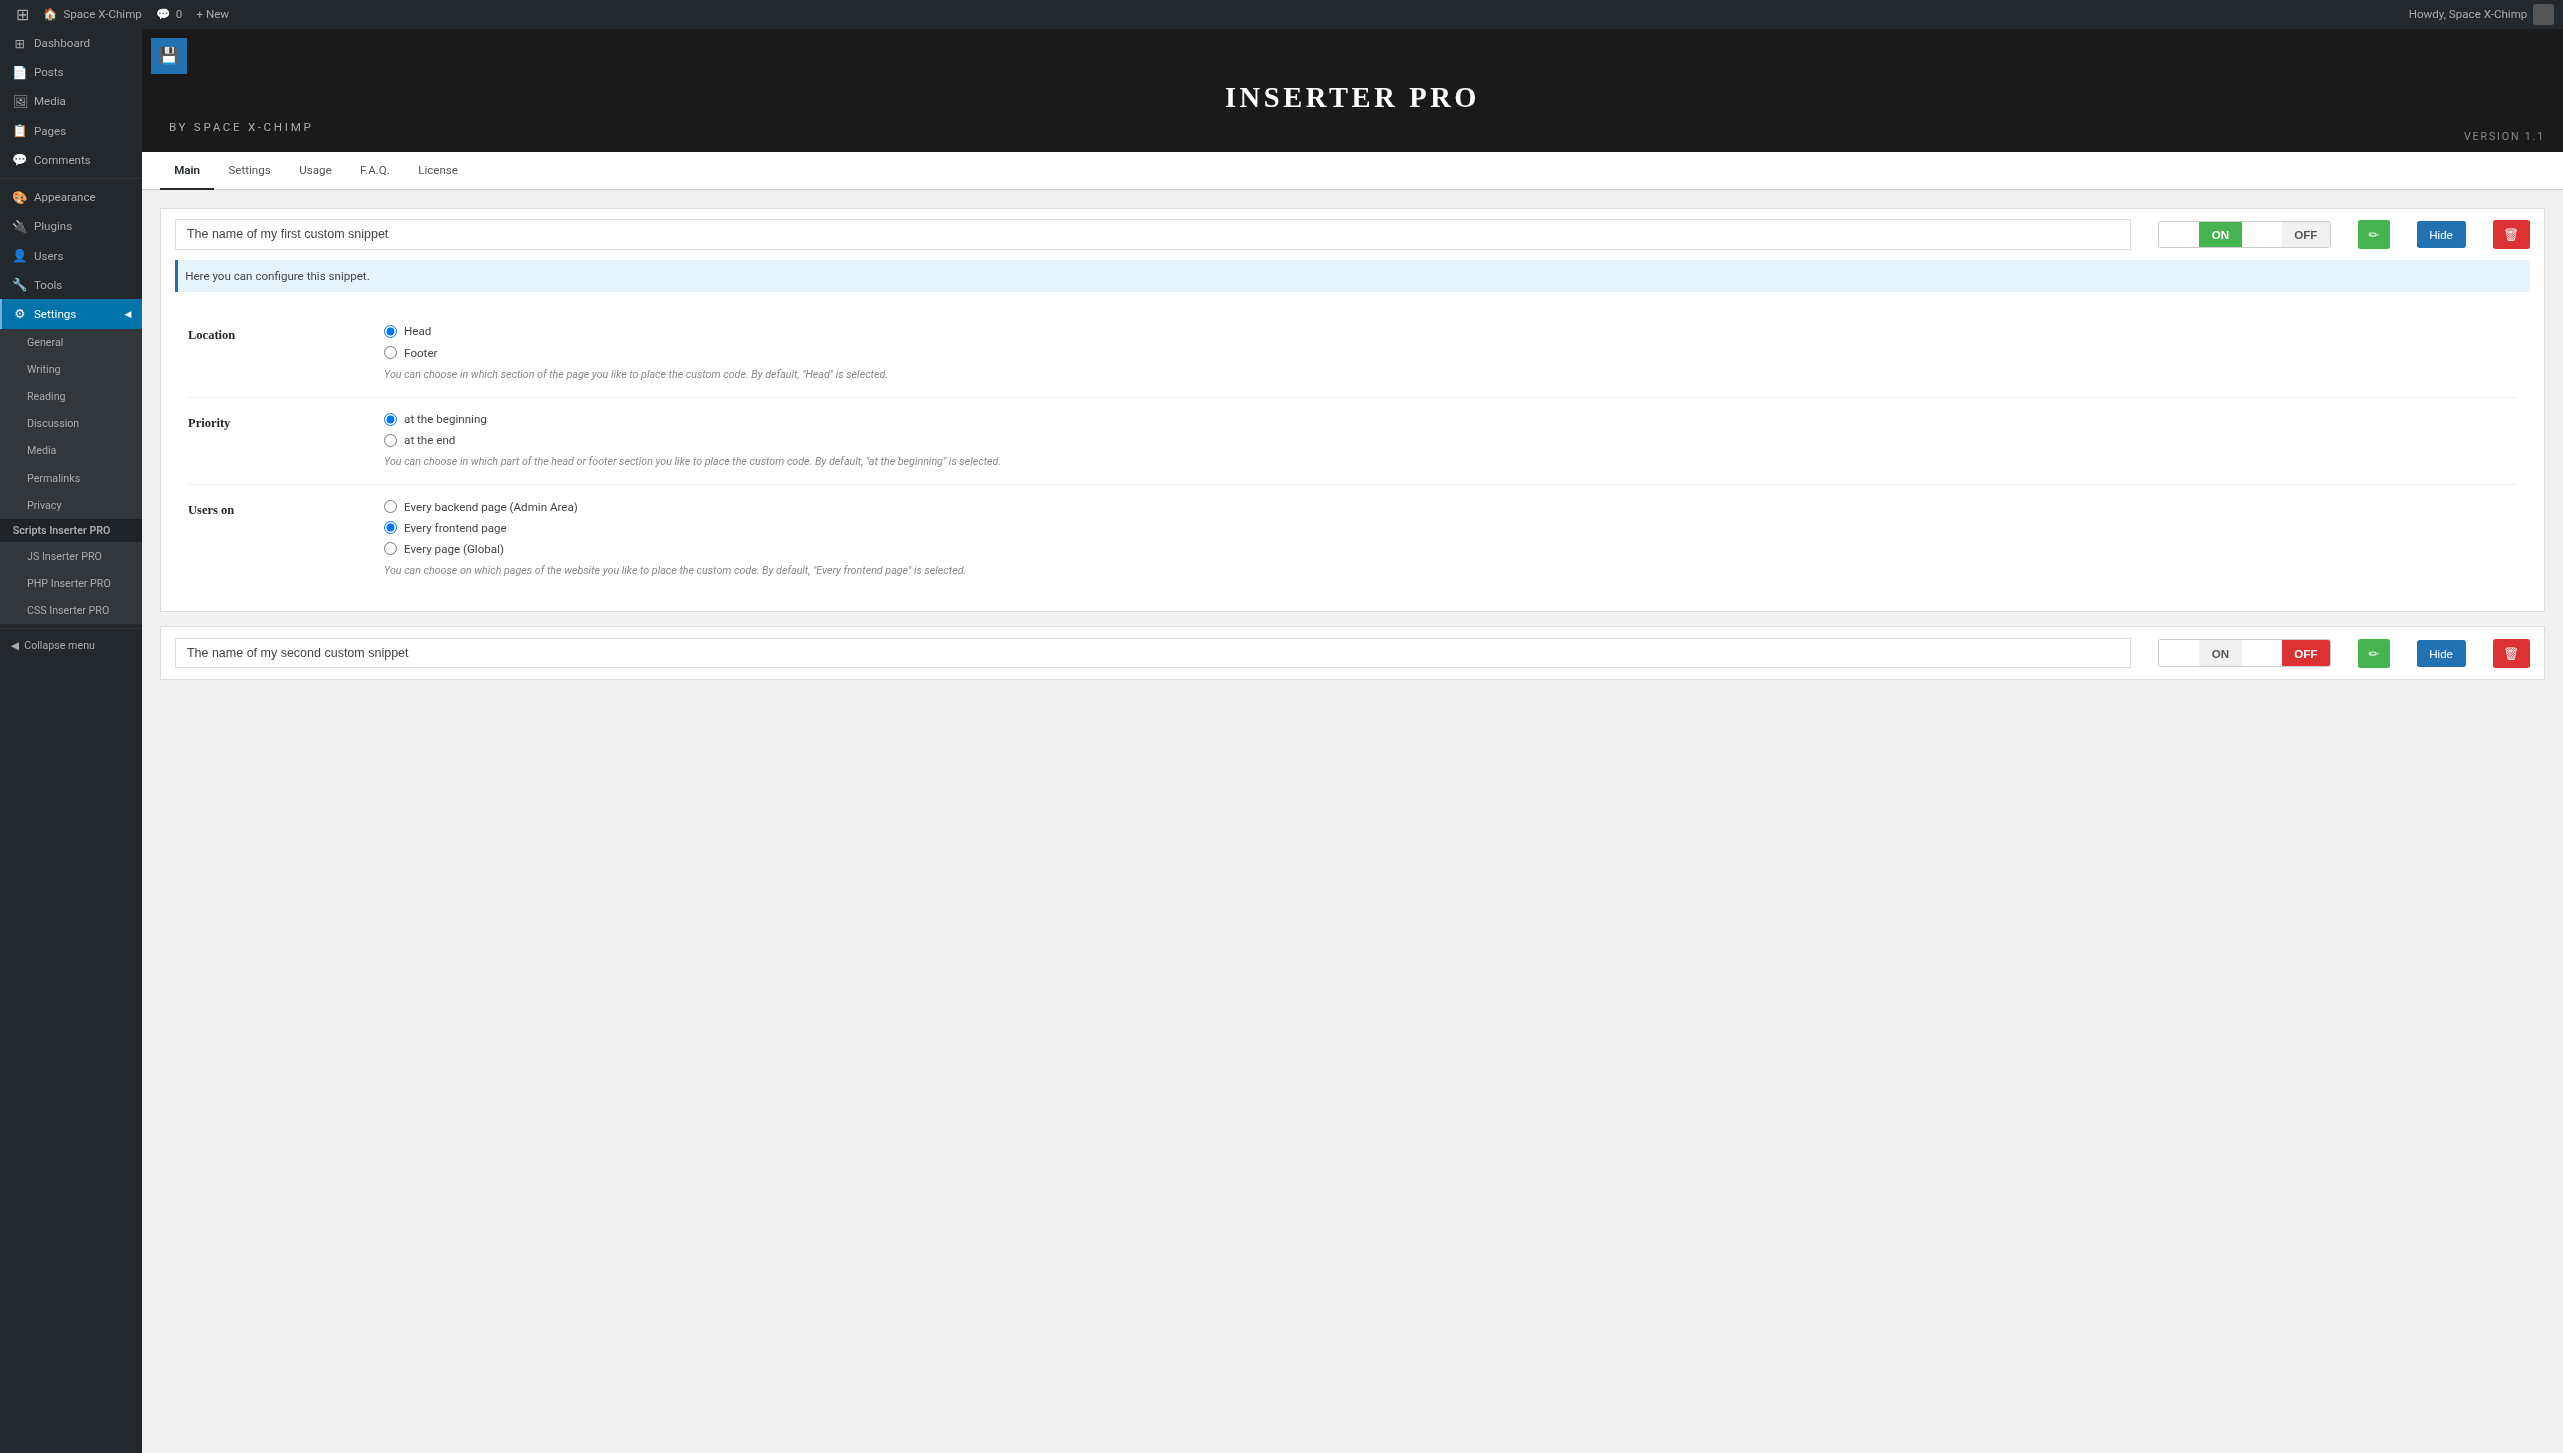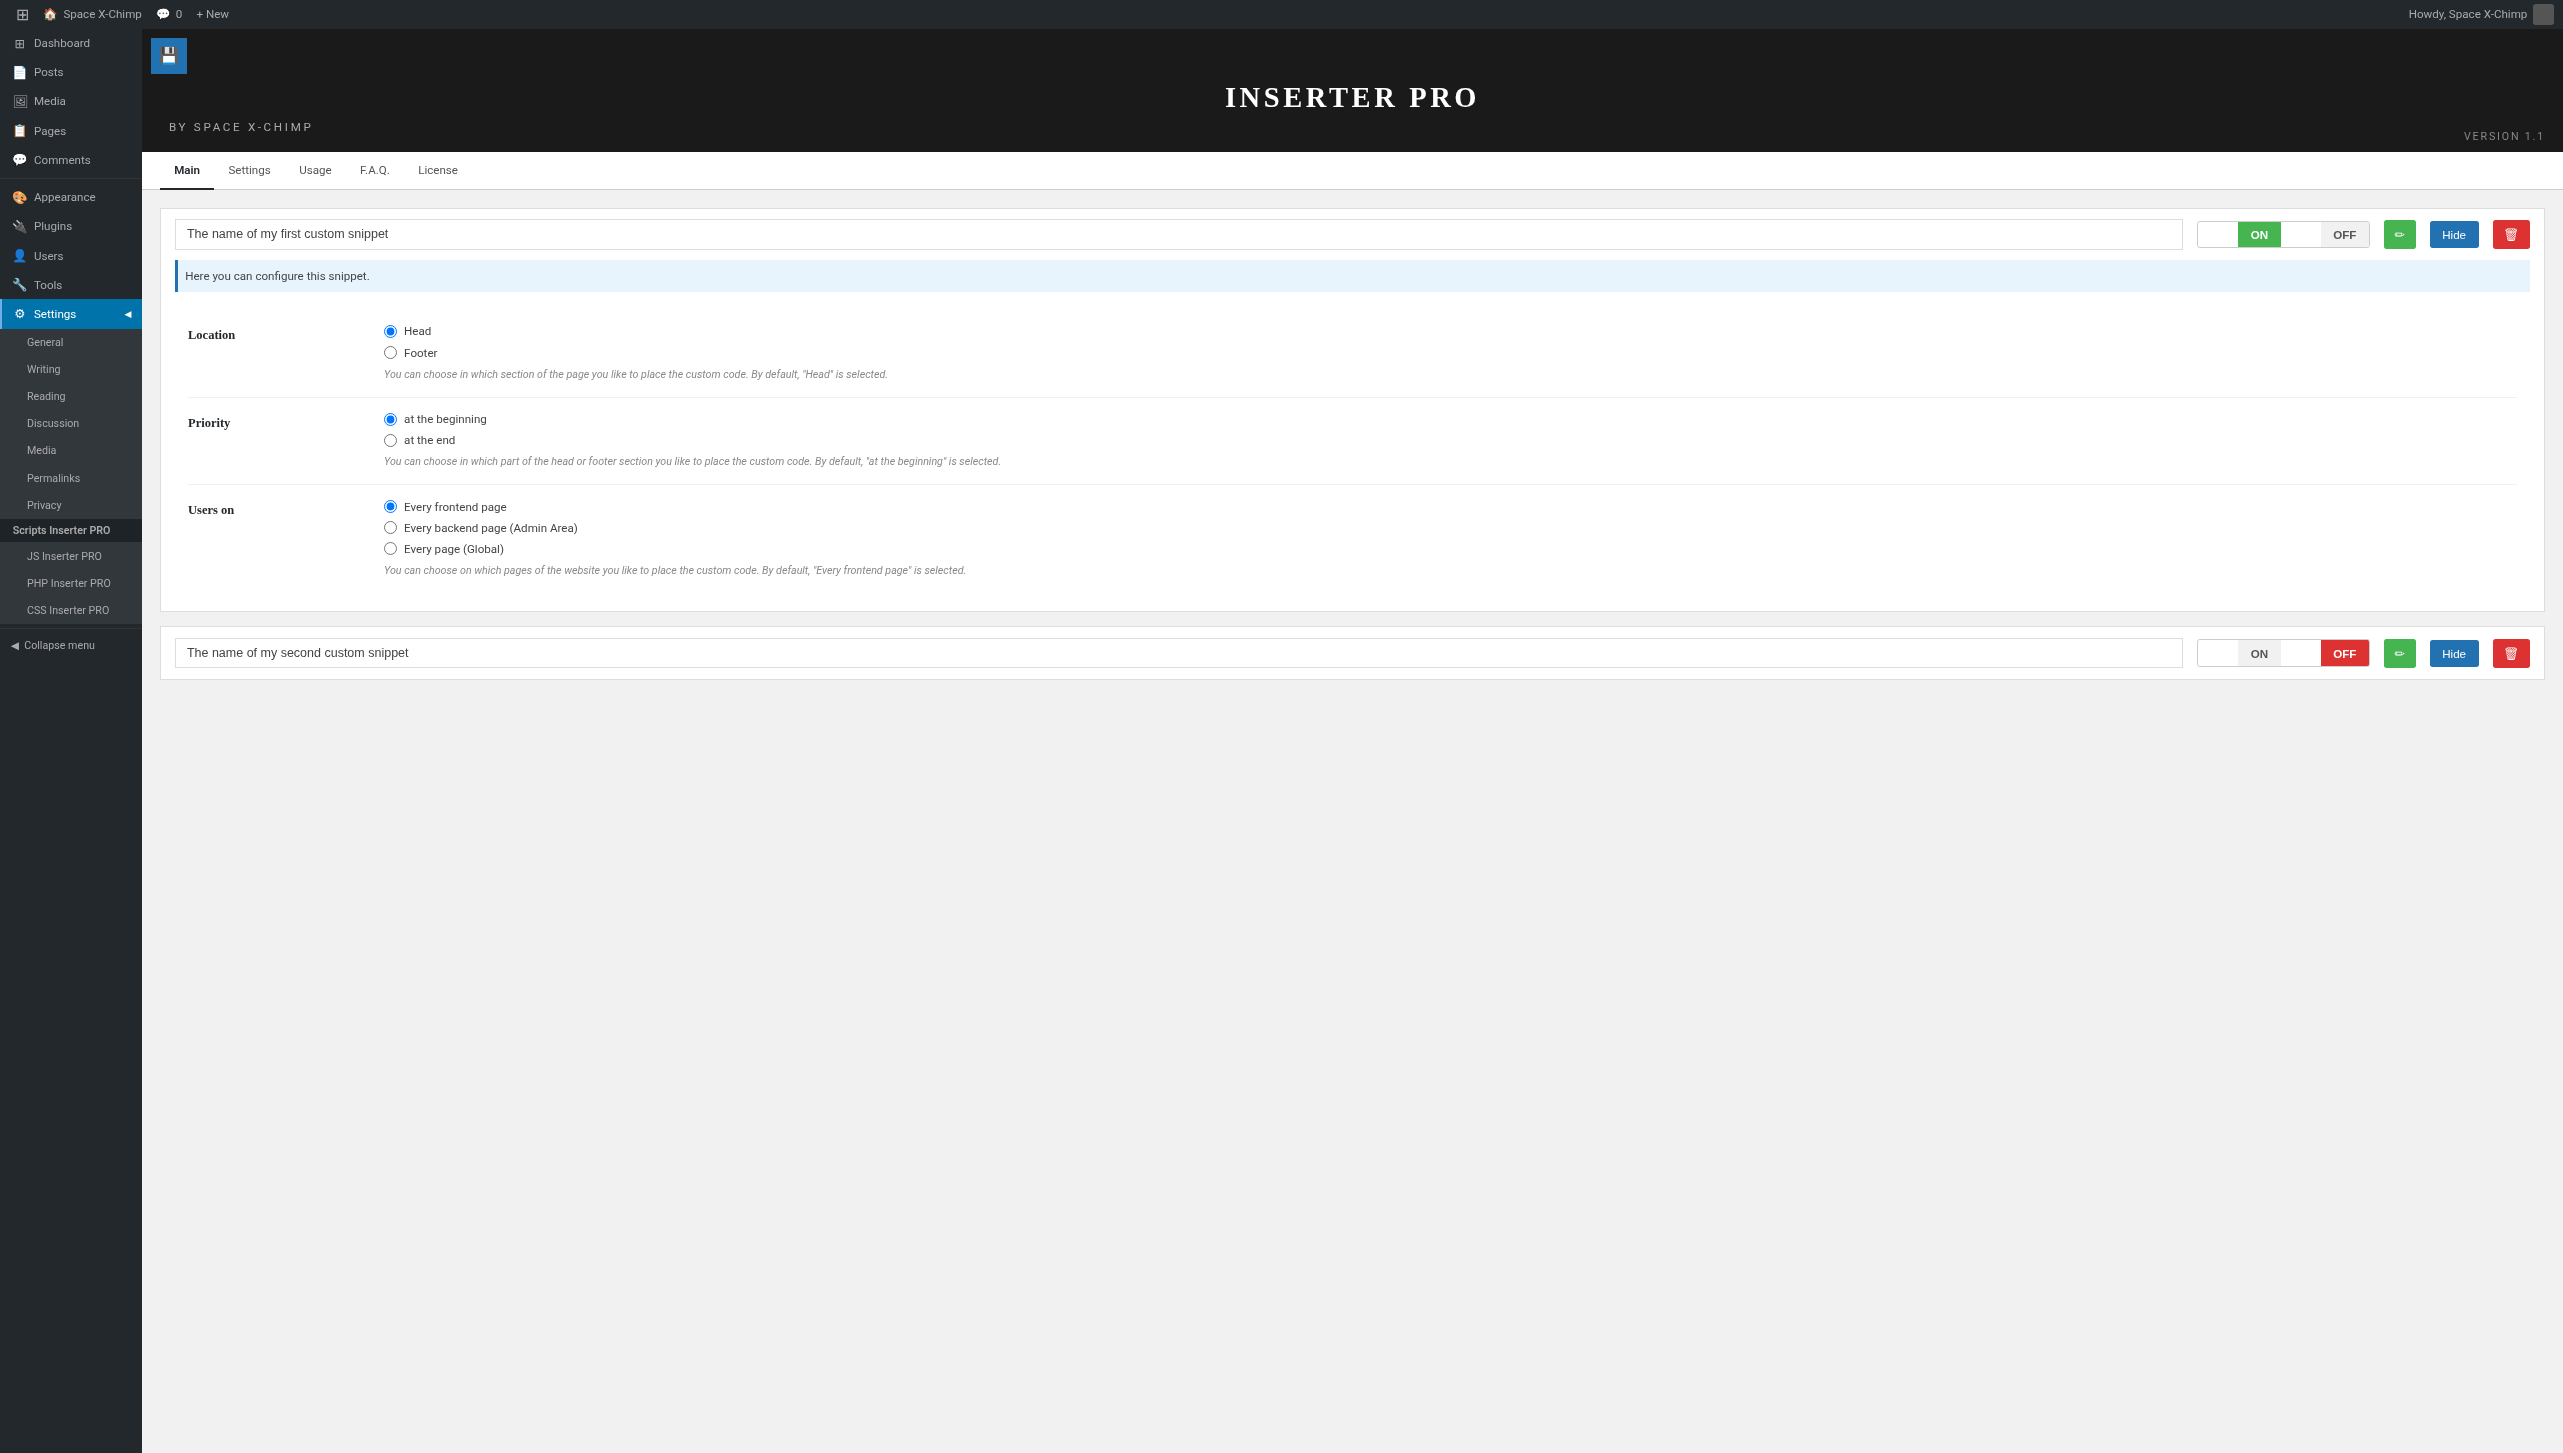--- a/index.html
+++ b/index.html
@@ -168,21 +168,21 @@
       background: #fff;
       border: 0.9px solid #ddd;
       margin-bottom: 14.2px;
     }
 
     
     .snippet-header {
       display: flex;
       align-items: center;
       padding: 10.7px 14.2px;
-      gap: 14px;
+      gap: 27px;
       background: #fff;
     }
     .snippet-name-input {
       flex: 1;
       border: 0.9px solid #ddd;
       padding: 7.1px 10.7px;
       font-size: 12.5px;
       color: #444;
       outline: none;
     }
@@ -452,26 +452,26 @@
                 <span>at the end</span>
               </label>
               <div class="hint-text">You can choose in which part of the head or footer section you like to place the custom code. By default, "at the beginning" is selected.</div>
             </div>
           </div>
 
           <div class="snippet-row">
             <div class="snippet-row-label">Users on</div>
             <div class="snippet-row-content">
               <label class="radio-option">
+                <input type="radio" name="loadon1" style="">
+                <span>Every backend page (Admin Area)</span>
+              </label>
+              <label class="radio-option">
                 <input type="radio" name="loadon1" checked="" style="">
                 <span>Every frontend page</span>
-              </label>
-              <label class="radio-option">
-                <input type="radio" name="loadon1" style="">
-                <span>Every backend page (Admin Area)</span>
               </label>
               <label class="radio-option">
                 <input type="radio" name="loadon1" style="">
                 <span>Every page (Global)</span>
               </label>
               <div class="hint-text">You can choose on which pages of the website you like to place the custom code. By default, "Every frontend page" is selected.</div>
             </div>
           </div>
 
         </div>

